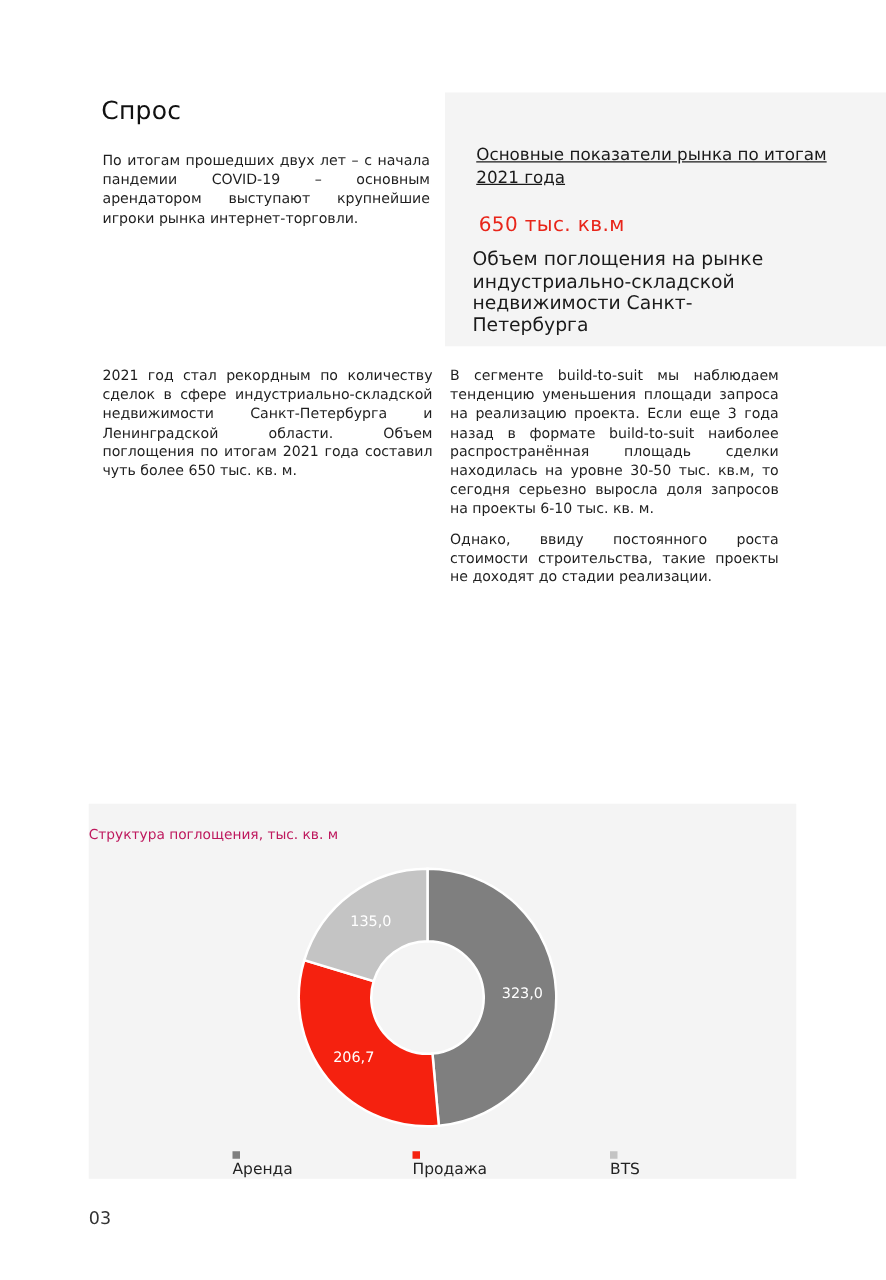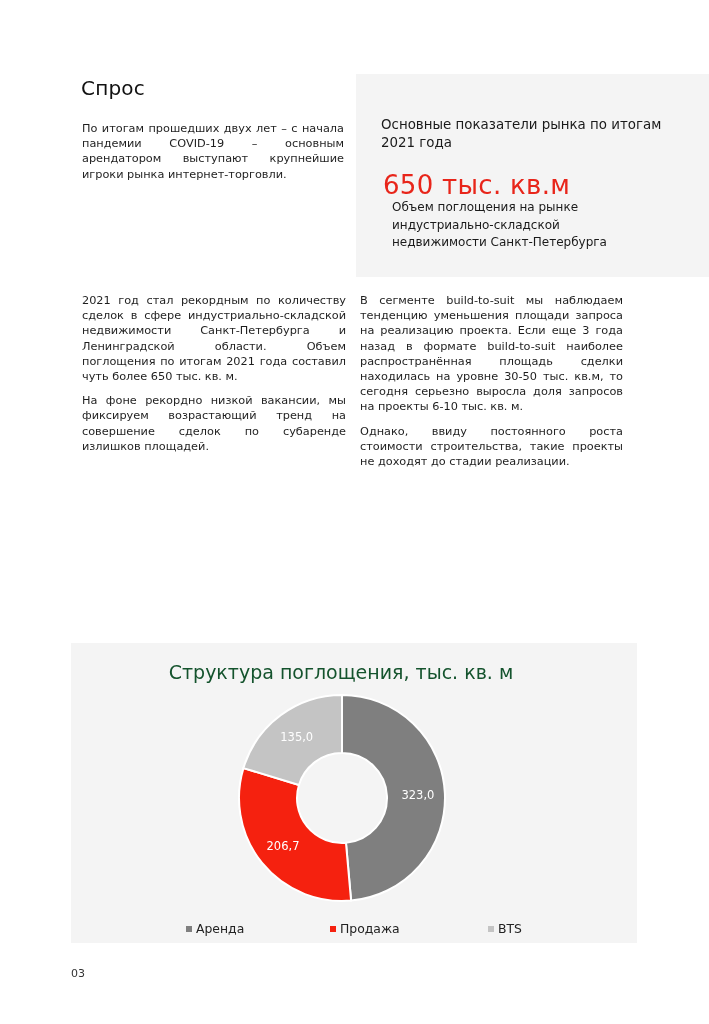--- a/index.html
+++ b/index.html
@@ -8,53 +8,52 @@
     font-family: "DejaVu Sans", sans-serif; color: #1a1a1a;
   }
   .abs { position: absolute; }
   .title { left: 81px; top: 76px; font-size: 20px; font-weight: 400; letter-spacing: 0.2px; color: #111; }
   .para {
     font-size: 11.3px; line-height: 15.2px; text-align: justify; margin: 0; color: #1e1e1e;
   }
   .col-left-top { left: 82px; top: 121px; width: 262px; }
   .col-left-top .para + .para { margin-top: 8px; }
   .stats-box { left: 356px; top: 74px; width: 353px; height: 203px; background: #f4f4f4; }
-  .stats-heading { position: absolute; left: 25px; top: 42px; width: 300px; font-size: 13.4px; line-height: 18px; color: #1a1a1a; }
-  .stats-value { position: absolute; left: 27px; top: 96px; font-size: 26px; color: #e8251a; letter-spacing: 0.3px; }
-  .stats-desc { position: absolute; left: 36px; top: 125px; width: 260px; font-size: 12px; line-height: 17.5px; color: #1a1a1a; }
+  .stats-heading { position: absolute; left: 25px; top: 42px; width: 300px; font-size: 13.4px; line-height: 18px; color: #1a1a1a; text-decoration: underline; }
+  .stats-value { position: absolute; left: 27px; top: 96px; font-size: 16px; color: #e8251a; letter-spacing: 0.3px; }
+  .stats-desc { position: absolute; left: 22px; top: 125px; width: 260px; font-size: 15px; line-height: 17.5px; color: #1a1a1a; }
   .col-left-mid { left: 82px; top: 293px; width: 264px; }
   .col-left-mid .para + .para { margin-top: 9px; }
   .col-right { left: 360px; top: 293px; width: 263px; }
   .col-right .para + .para { margin-top: 9px; }
   .chart-box { left: 71px; top: 643px; width: 566px; height: 300px; background: #f4f4f4; }
-  .chart-title { position: absolute; left: 0; width: 540px; top: 18px; text-align: center; font-size: 19px; color: #14532d; }
+  .chart-title { position: absolute; left: 0; width: 540px; top: 18px; font-size: 11px; color: #be185d; }
   .legend { position: absolute; top: 278px; left: 0; width: 566px; height: 16px; font-size: 12.4px; color: #222; }
-  .legend-item { position: absolute; display: flex; align-items: center; }
+  .legend-item { position: absolute; display: flex; align-items: flex-start; flex-direction: column; }
   .legend-swatch { width: 6px; height: 6px; margin-right: 4px; }
-  .page-num { left: 71px; top: 967px; font-size: 11px; color: #333; }
+  .page-num { left: 71px; top: 967px; font-size: 14px; color: #333; }
   svg text { font-family: "DejaVu Sans", sans-serif; }
 </style>
 </head>
 <body>
 
 <div class="abs title">Спрос</div>
 
 <div class="abs col-left-top">
   <p class="para">По итогам прошедших двух лет – с начала пандемии COVID-19 – основным арендатором выступают крупнейшие игроки рынка интернет-торговли.</p>
 </div>
 
 <div class="abs stats-box">
   <div class="stats-heading">Основные показатели рынка по итогам 2021 года</div>
   <div class="stats-value">650 тыс. кв.м</div>
   <div class="stats-desc">Объем поглощения на рынке индустриально-складской недвижимости Санкт-Петербурга</div>
 </div>
 
 <div class="abs col-left-mid">
   <p class="para">2021 год стал рекордным по количеству сделок в сфере индустриально-складской недвижимости Санкт-Петербурга и Ленинградской области. Объем поглощения по итогам 2021 года составил чуть более 650 тыс. кв. м.</p>
-  <p class="para">На фоне рекордно низкой вакансии, мы фиксируем возрастающий тренд на совершение сделок по субаренде излишков площадей.</p>
 </div>
 
 <div class="abs col-right">
   <p class="para">В сегменте build-to-suit мы наблюдаем тенденцию уменьшения площади запроса на реализацию проекта. Если еще 3 года назад в формате build-to-suit наиболее распространённая площадь сделки находилась на уровне 30-50 тыс. кв.м, то сегодня серьезно выросла доля запросов на проекты 6-10 тыс. кв. м.</p>
   <p class="para">Однако, ввиду постоянного роста стоимости строительства, такие проекты не доходят до стадии реализации.</p>
 </div>
 
 <div class="abs chart-box">
   <div class="chart-title">Структура поглощения, тыс. кв. м</div>
   <svg id="donut" width="566" height="300" style="position:absolute;left:0;top:0;">

